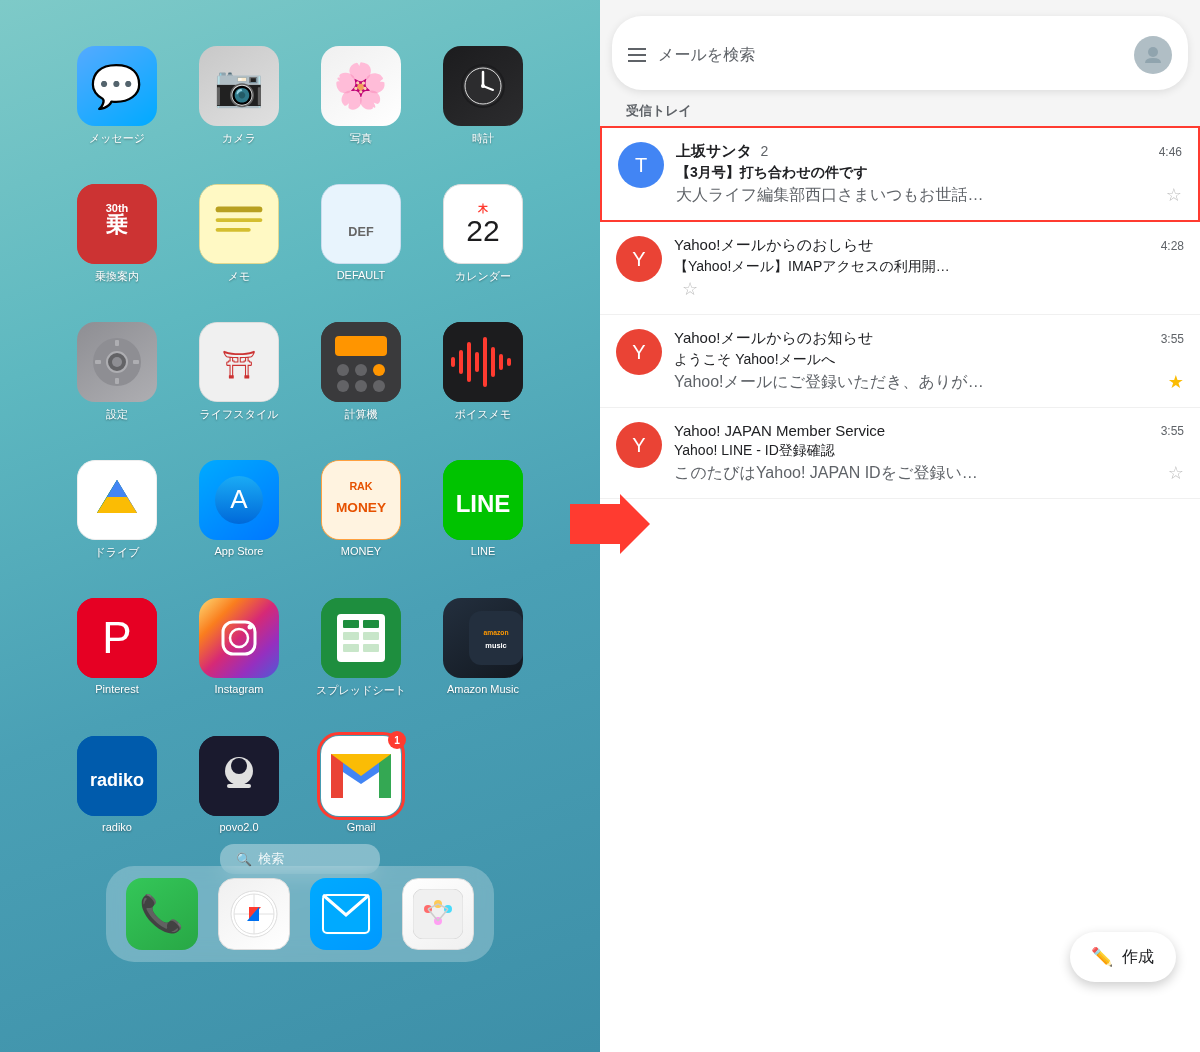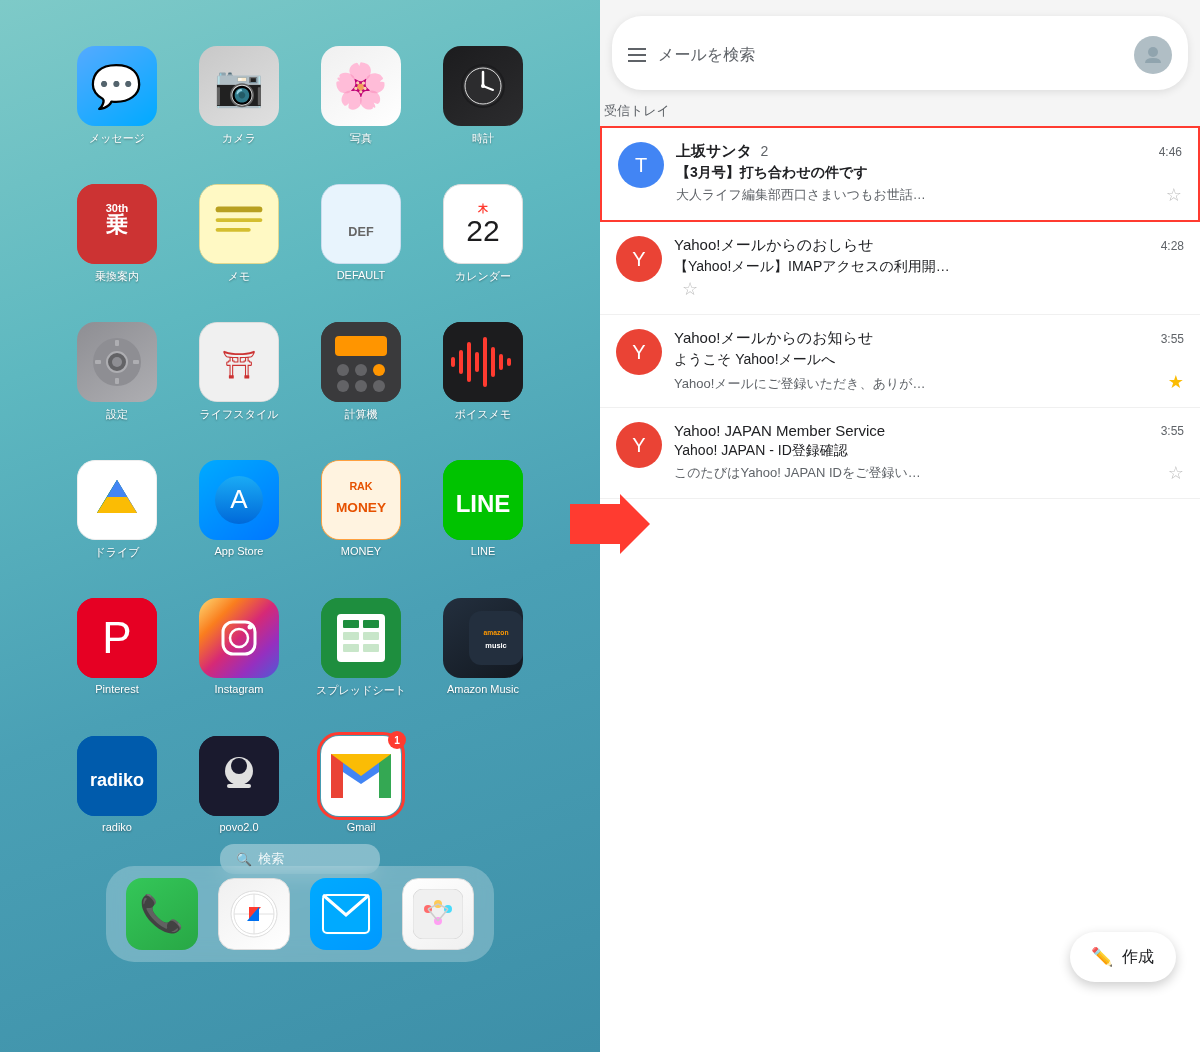--- a/index.html
+++ b/index.html
@@ -170,24 +170,24 @@
       border-radius: 50%;
       background: #b0bec5;
       display: flex;
       align-items: center;
       justify-content: center;
       color: white;
       font-size: 16px;
     }
 
     .inbox-label {
-      padding: 12px 4px 6px;
+      padding: 12px 26px 6px;
       font-size: 13px;
       color: #5f6368;
-      font-weight: 400;
+      font-weight: 700;
     }
 
     .email-list {
       flex: 1;
       background: white;
       margin: 0 0;
     }
 
     .email-item {
       display: flex;
@@ -254,21 +254,21 @@
       font-size: 14px;
       font-weight: 600;
       color: #202124;
       margin-bottom: 2px;
       white-space: nowrap;
       overflow: hidden;
       text-overflow: ellipsis;
     }
 
     .email-preview {
-      font-size: 13px;
+      font-size: 16px;
       color: #5f6368;
       white-space: nowrap;
       overflow: hidden;
       text-overflow: ellipsis;
     }
 
     .star-icon {
       color: #fbbc04;
       font-size: 18px;
       margin-left: 8px;
@@ -745,21 +745,21 @@
         </div>
       </div>
 
       <div class="email-item">
         <div class="email-avatar avatar-y">Y</div>
         <div class="email-content">
           <div class="email-top">
             <span class="email-sender" style="font-weight:400;">Yahoo! JAPAN Member Service</span>
             <span class="email-time">3:55</span>
           </div>
-          <div class="email-subject" style="font-weight:400;">Yahoo! JAPAN - ID登録確認</div>
+          <div class="email-subject" style="font-weight:400;">Yahoo! LINE - ID登録確認</div>
           <div style="display:flex; align-items:center;">
             <span class="email-preview" style="flex:1;">このたびはYahoo! JAPAN IDをご登録い…</span>
             <span class="star-empty">☆</span>
           </div>
         </div>
       </div>
 
     </div>
 
     <div class="compose-fab">

